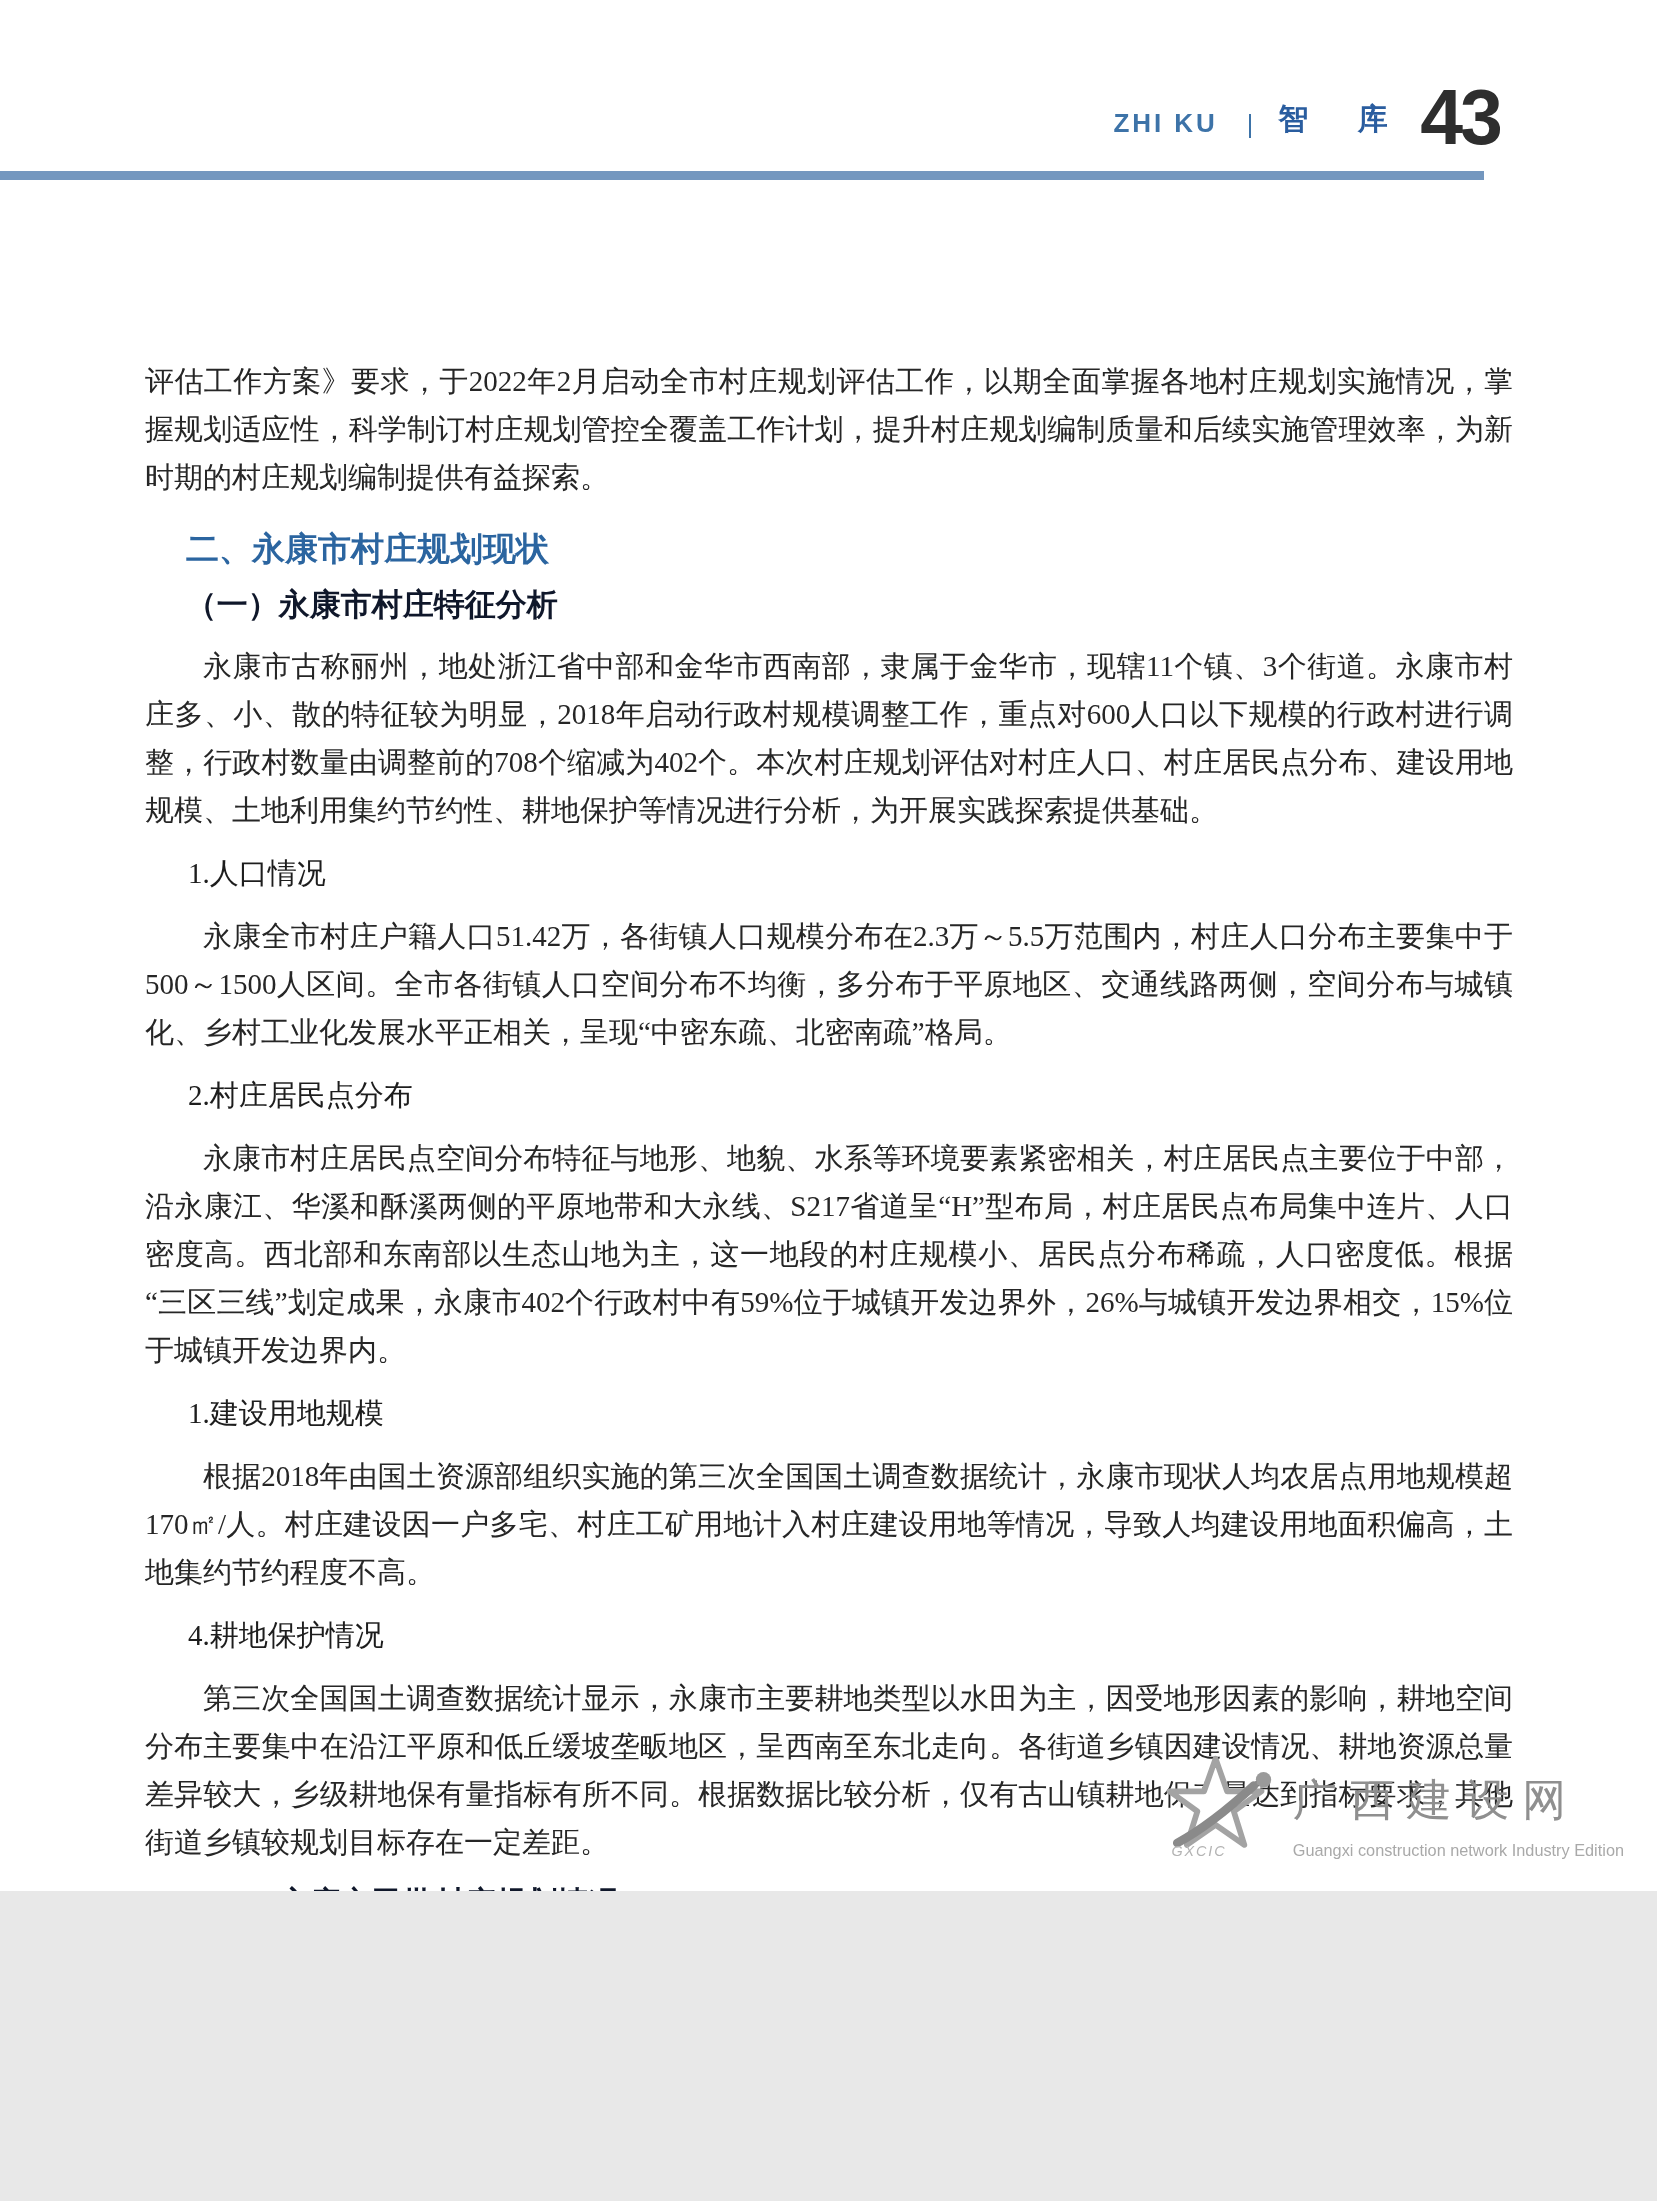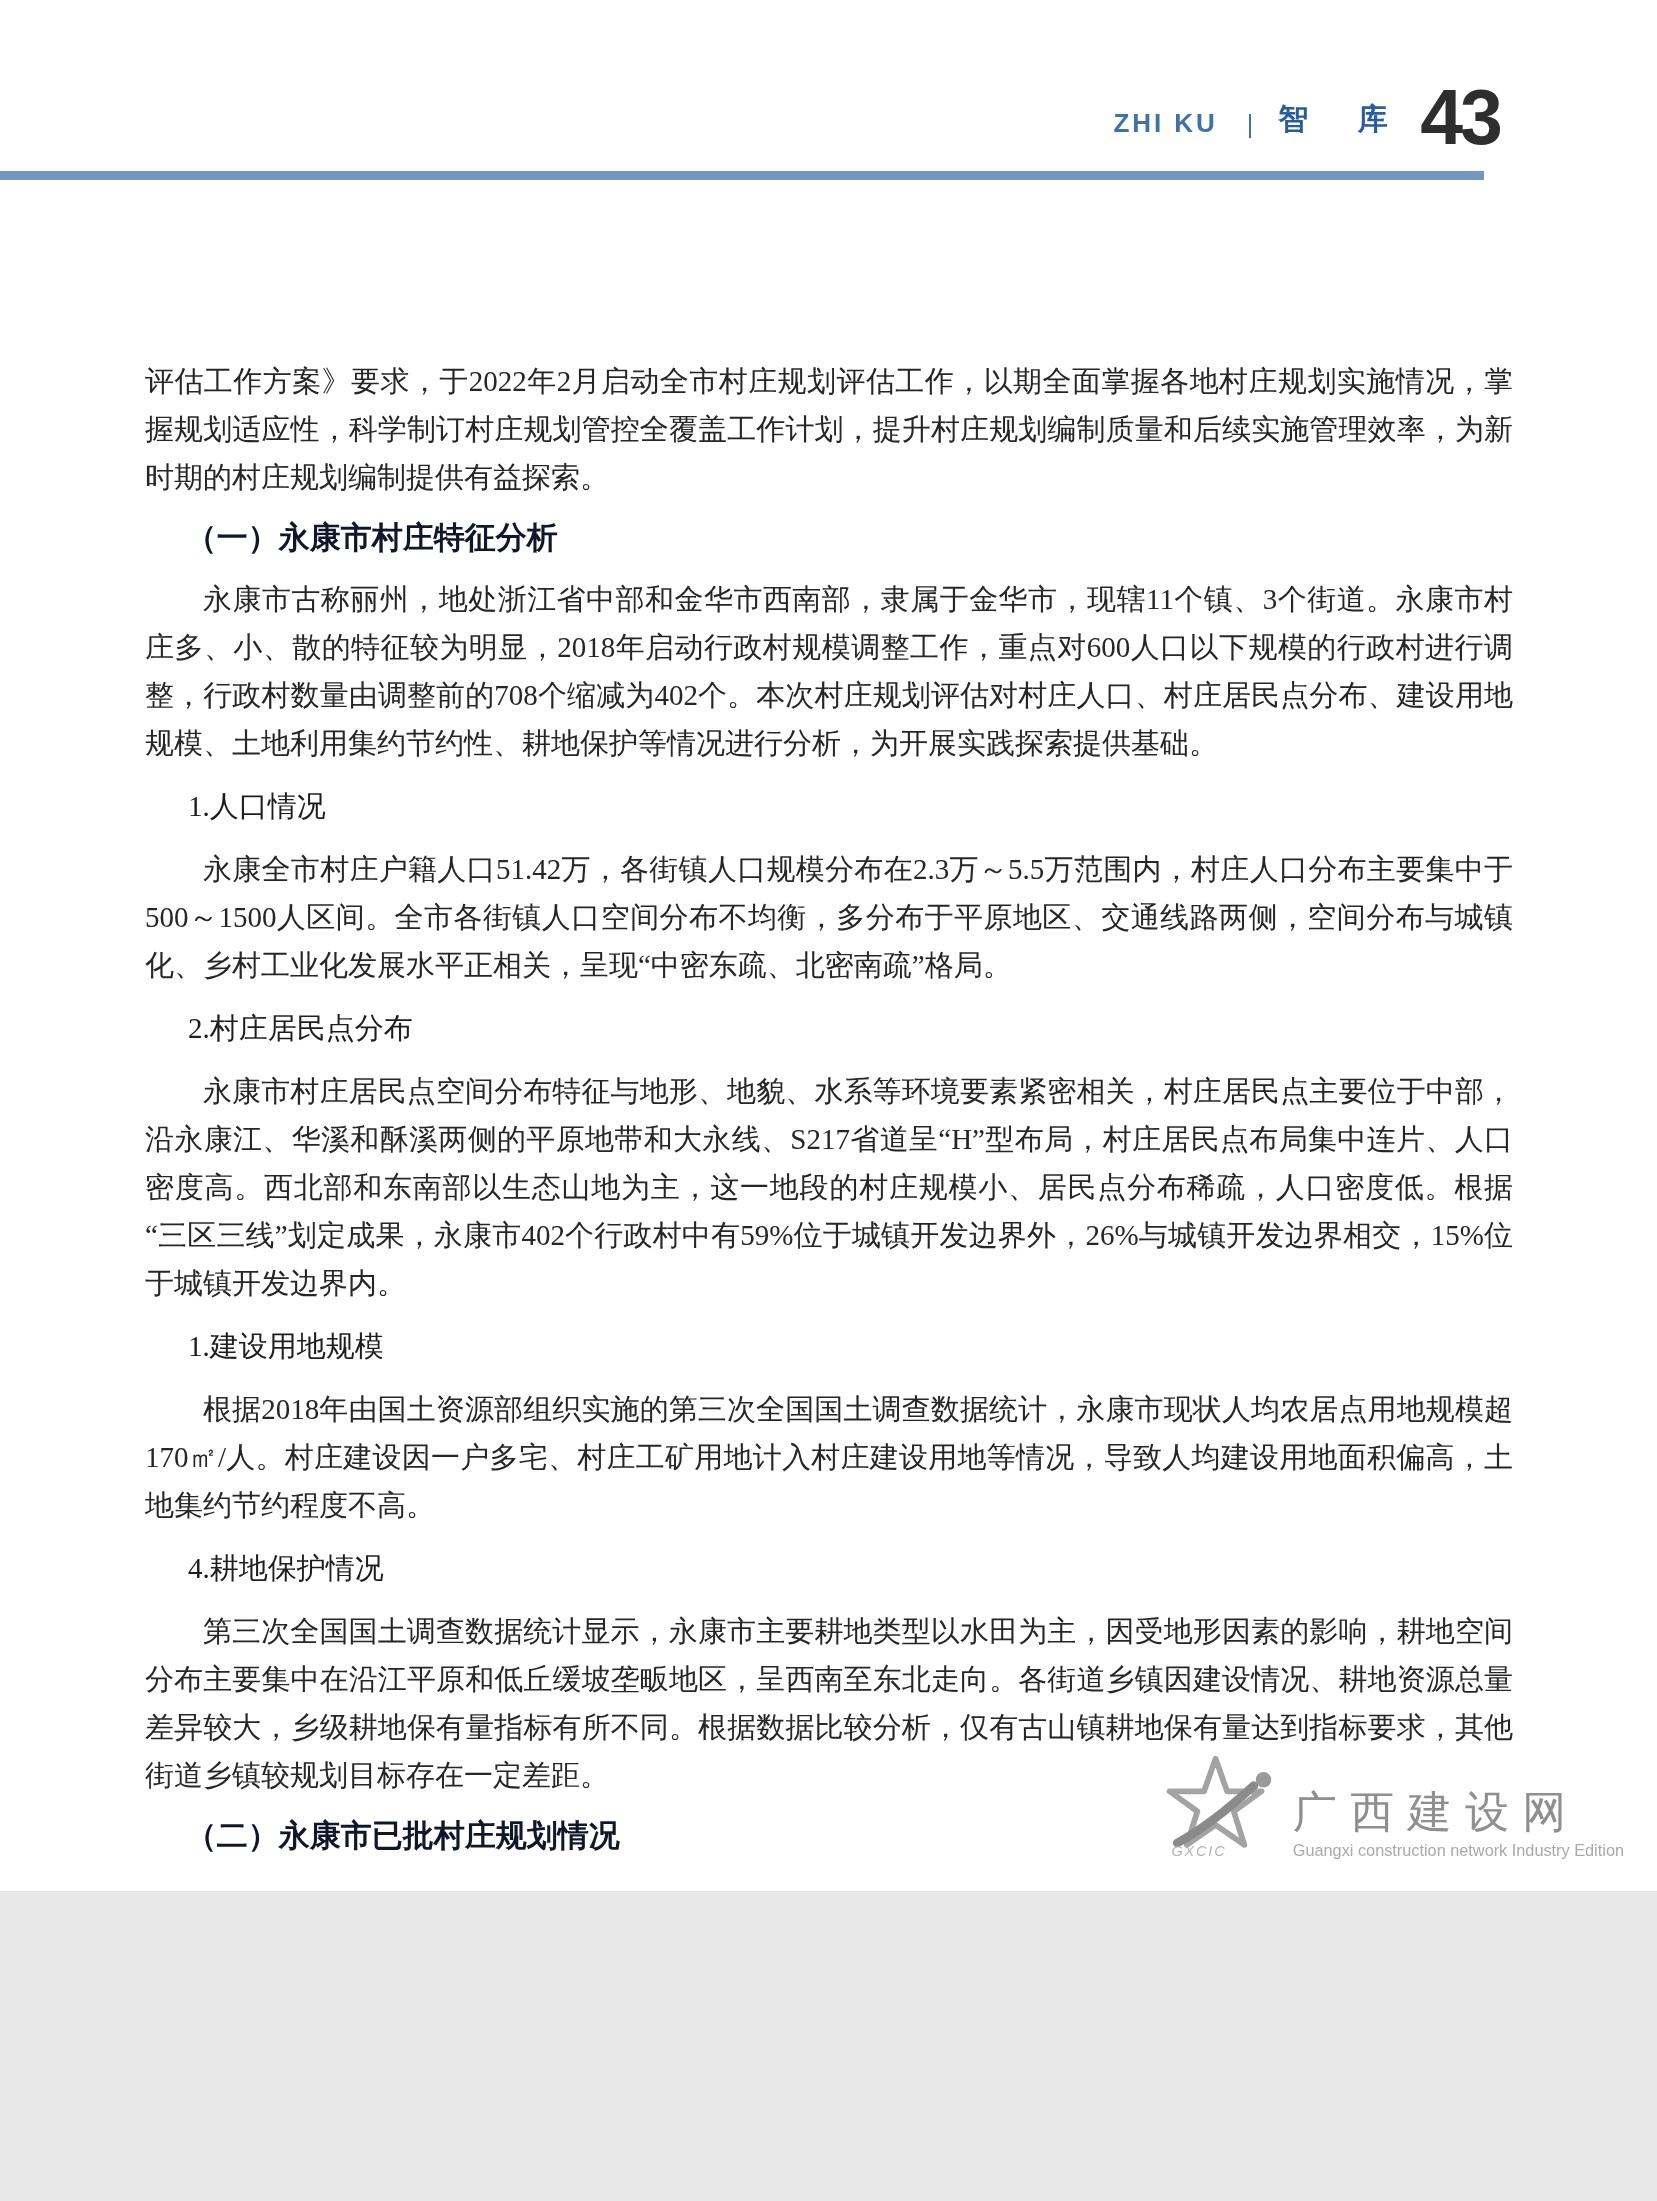--- a/index.html
+++ b/index.html
@@ -77,39 +77,40 @@
   }
   .foot .star-wrap { position:relative; width:123px; height:115px; flex:none; }
   .foot .texts { margin-left:13.4px; padding-bottom:5.8px; }
   .foot .logo-cn {
     font-size:44px; line-height:48px; font-weight:400;
     letter-spacing:13.4px; color:#8f8f8f; white-space:nowrap;
   }
   .foot .logo-en {
     font-family:"Liberation Sans","DejaVu Sans",sans-serif;
     font-size:16.3px; line-height:19px; color:#a9a9a9;
-    margin-top:4px; white-space:nowrap;
+    margin-top:16px; white-space:nowrap;
   }
 </style>
 </head>
 <body>
 
 <div class="page">
 
   <div class="hdr">
     <span class="en">ZHI KU</span>
     <span class="sep">|</span>
     <span class="cn">智 库</span>
     <span class="num">43</span>
   </div>
   <div class="divider"></div>
 
   <main class="content">
     <p class="no-indent">评估工作方案》要求，于2022年2月启动全市村庄规划评估工作，以期全面掌握各地村庄规划实施情况，掌握规划适应性，科学制订村庄规划管控全覆盖工作计划，提升村庄规划编制质量和后续实施管理效率，为新时期的村庄规划编制提供有益探索。</p>
 
+    <h2>二、永康市村庄规划现状</h2>
     <h3>（一）永康市村庄特征分析</h3>
     <p>永康市古称丽州，地处浙江省中部和金华市西南部，隶属于金华市，现辖11个镇、3个街道。永康市村庄多、小、散的特征较为明显，2018年启动行政村规模调整工作，重点对600人口以下规模的行政村进行调整，行政村数量由调整前的708个缩减为402个。本次村庄规划评估对村庄人口、村庄居民点分布、建设用地规模、土地利用集约节约性、耕地保护等情况进行分析，为开展实践探索提供基础。</p>
 
     <h4>1.人口情况</h4>
     <p>永康全市村庄户籍人口51.42万，各街镇人口规模分布在2.3万～5.5万范围内，村庄人口分布主要集中于500～1500人区间。全市各街镇人口空间分布不均衡，多分布于平原地区、交通线路两侧，空间分布与城镇化、乡村工业化发展水平正相关，呈现“中密东疏、北密南疏”格局。</p>
 
     <h4>2.村庄居民点分布</h4>
     <p>永康市村庄居民点空间分布特征与地形、地貌、水系等环境要素紧密相关，村庄居民点主要位于中部，沿永康江、华溪和酥溪两侧的平原地带和大永线、S217省道呈“H”型布局，村庄居民点布局集中连片、人口密度高。西北部和东南部以生态山地为主，这一地段的村庄规模小、居民点分布稀疏，人口密度低。根据“三区三线”划定成果，永康市402个行政村中有59%位于城镇开发边界外，26%与城镇开发边界相交，15%位于城镇开发边界内。</p>
 
     <h4>1.建设用地规模</h4>

